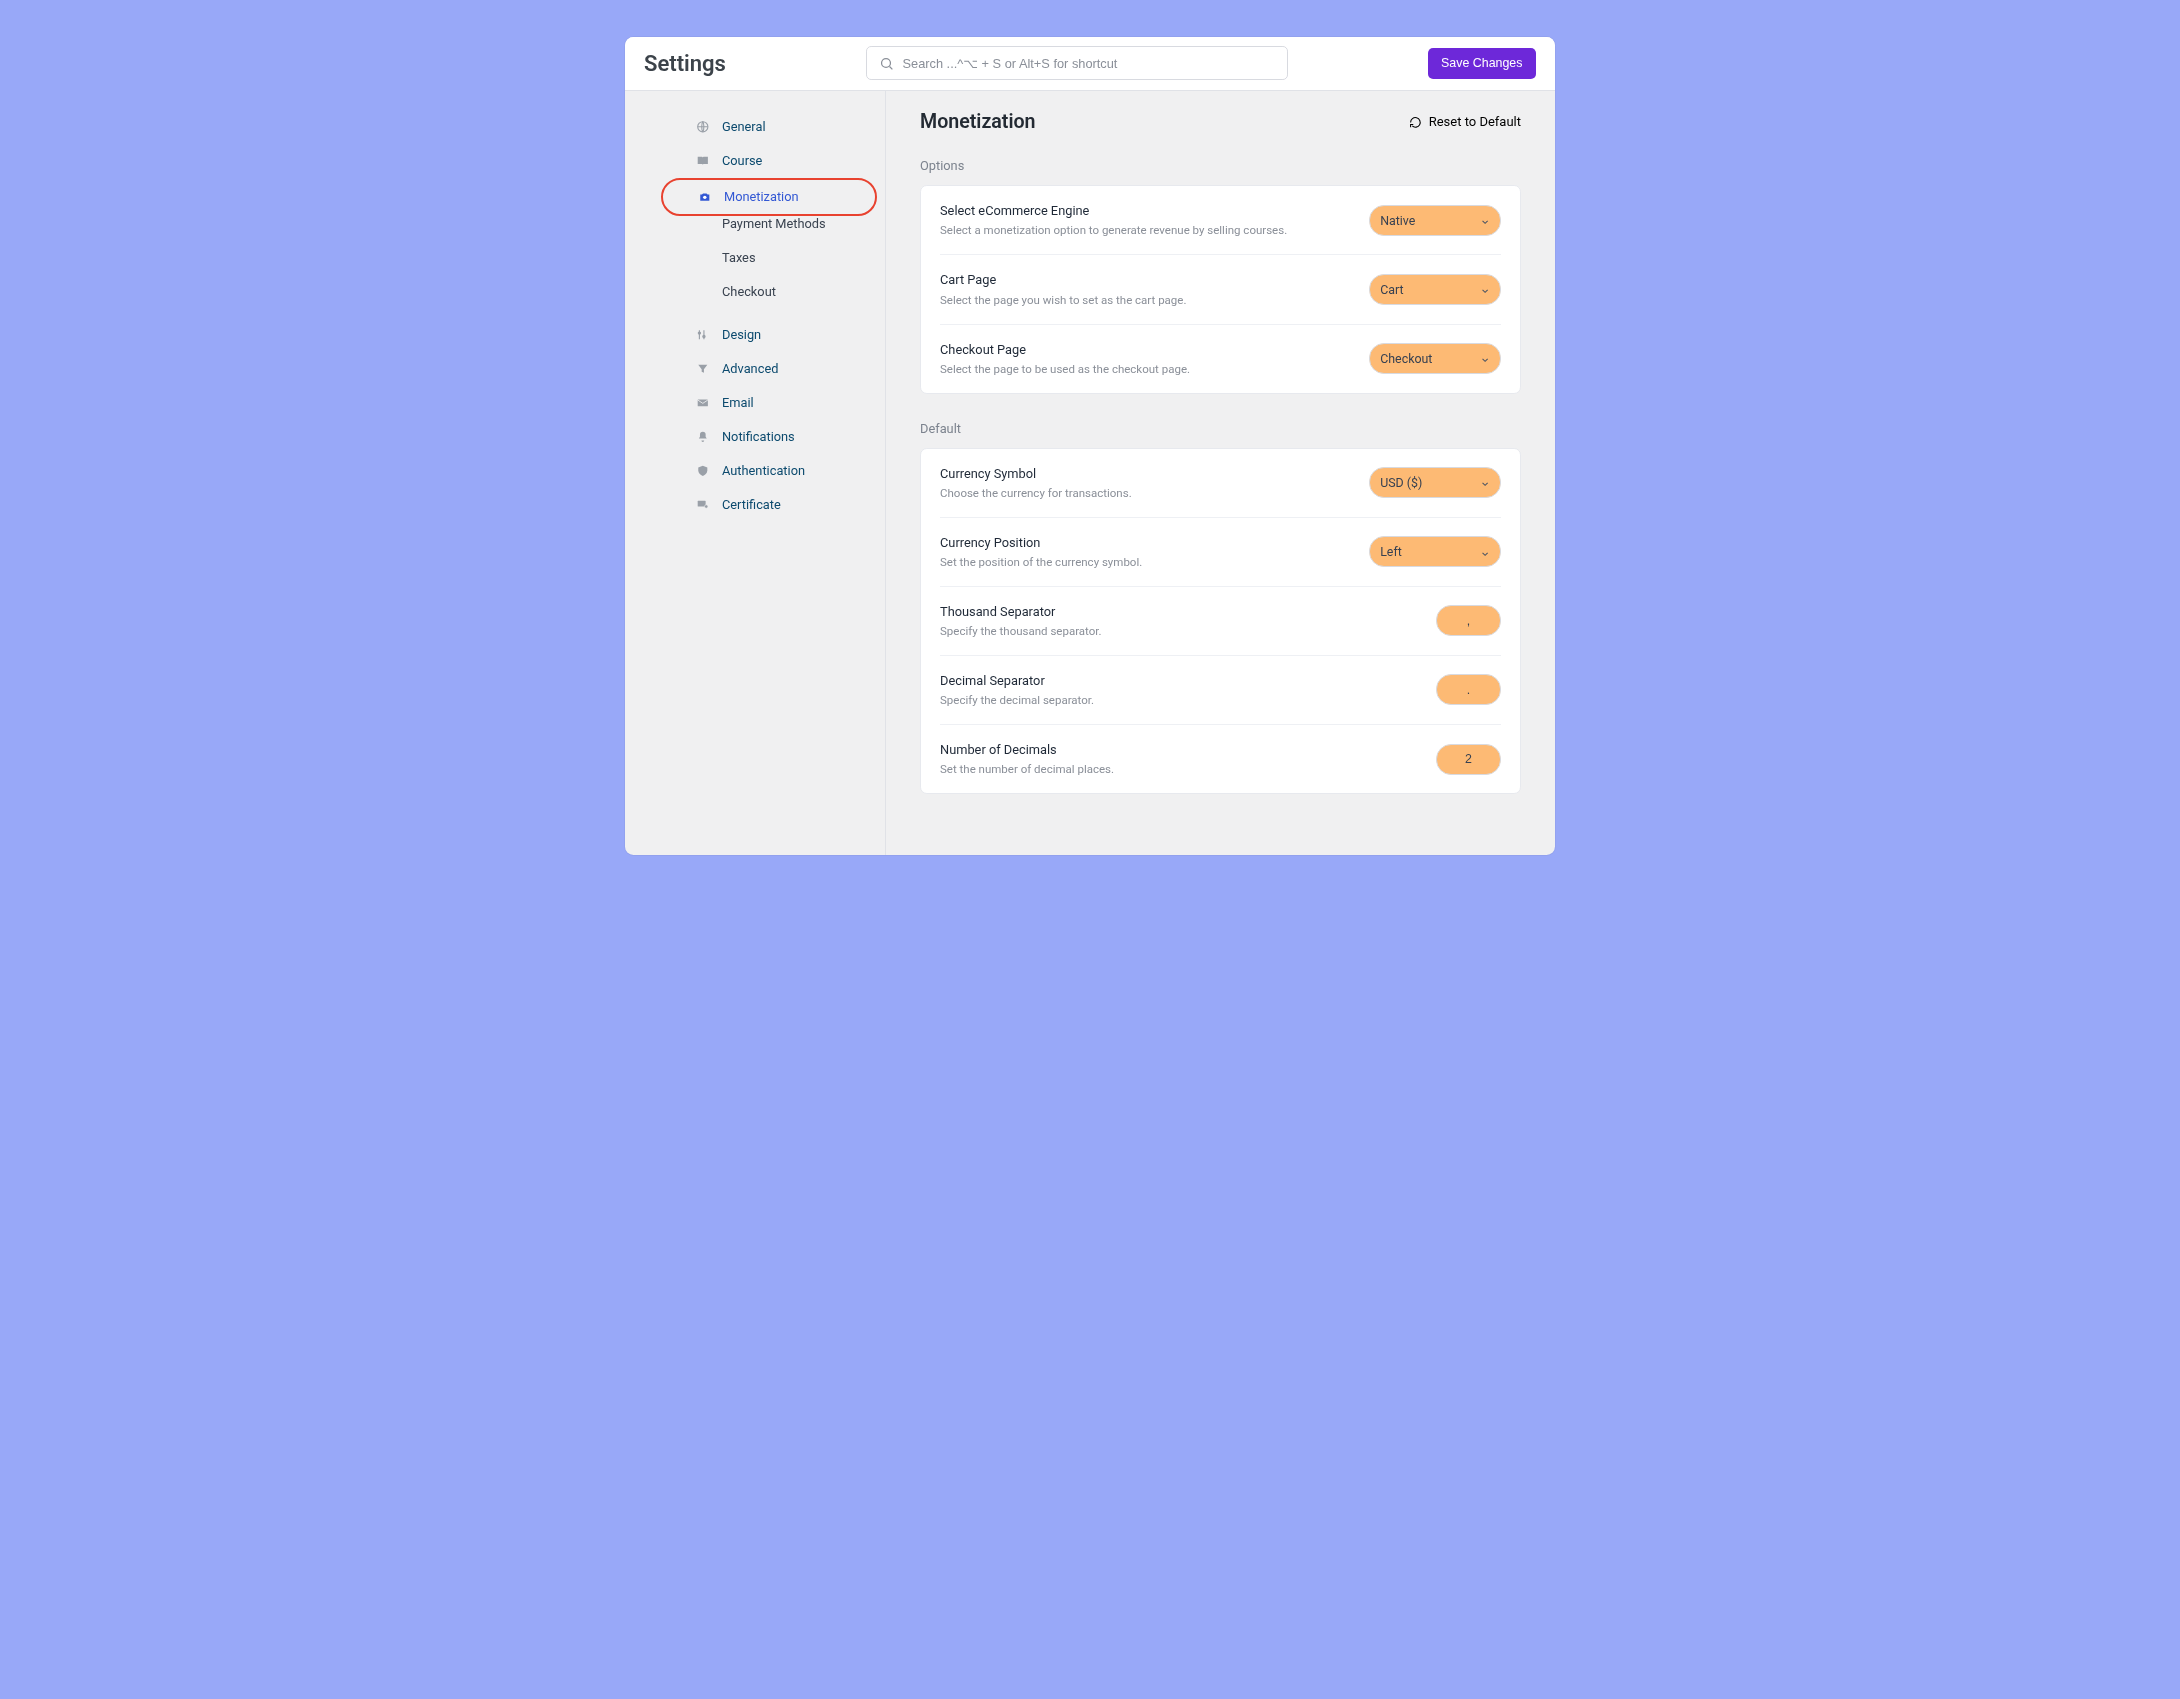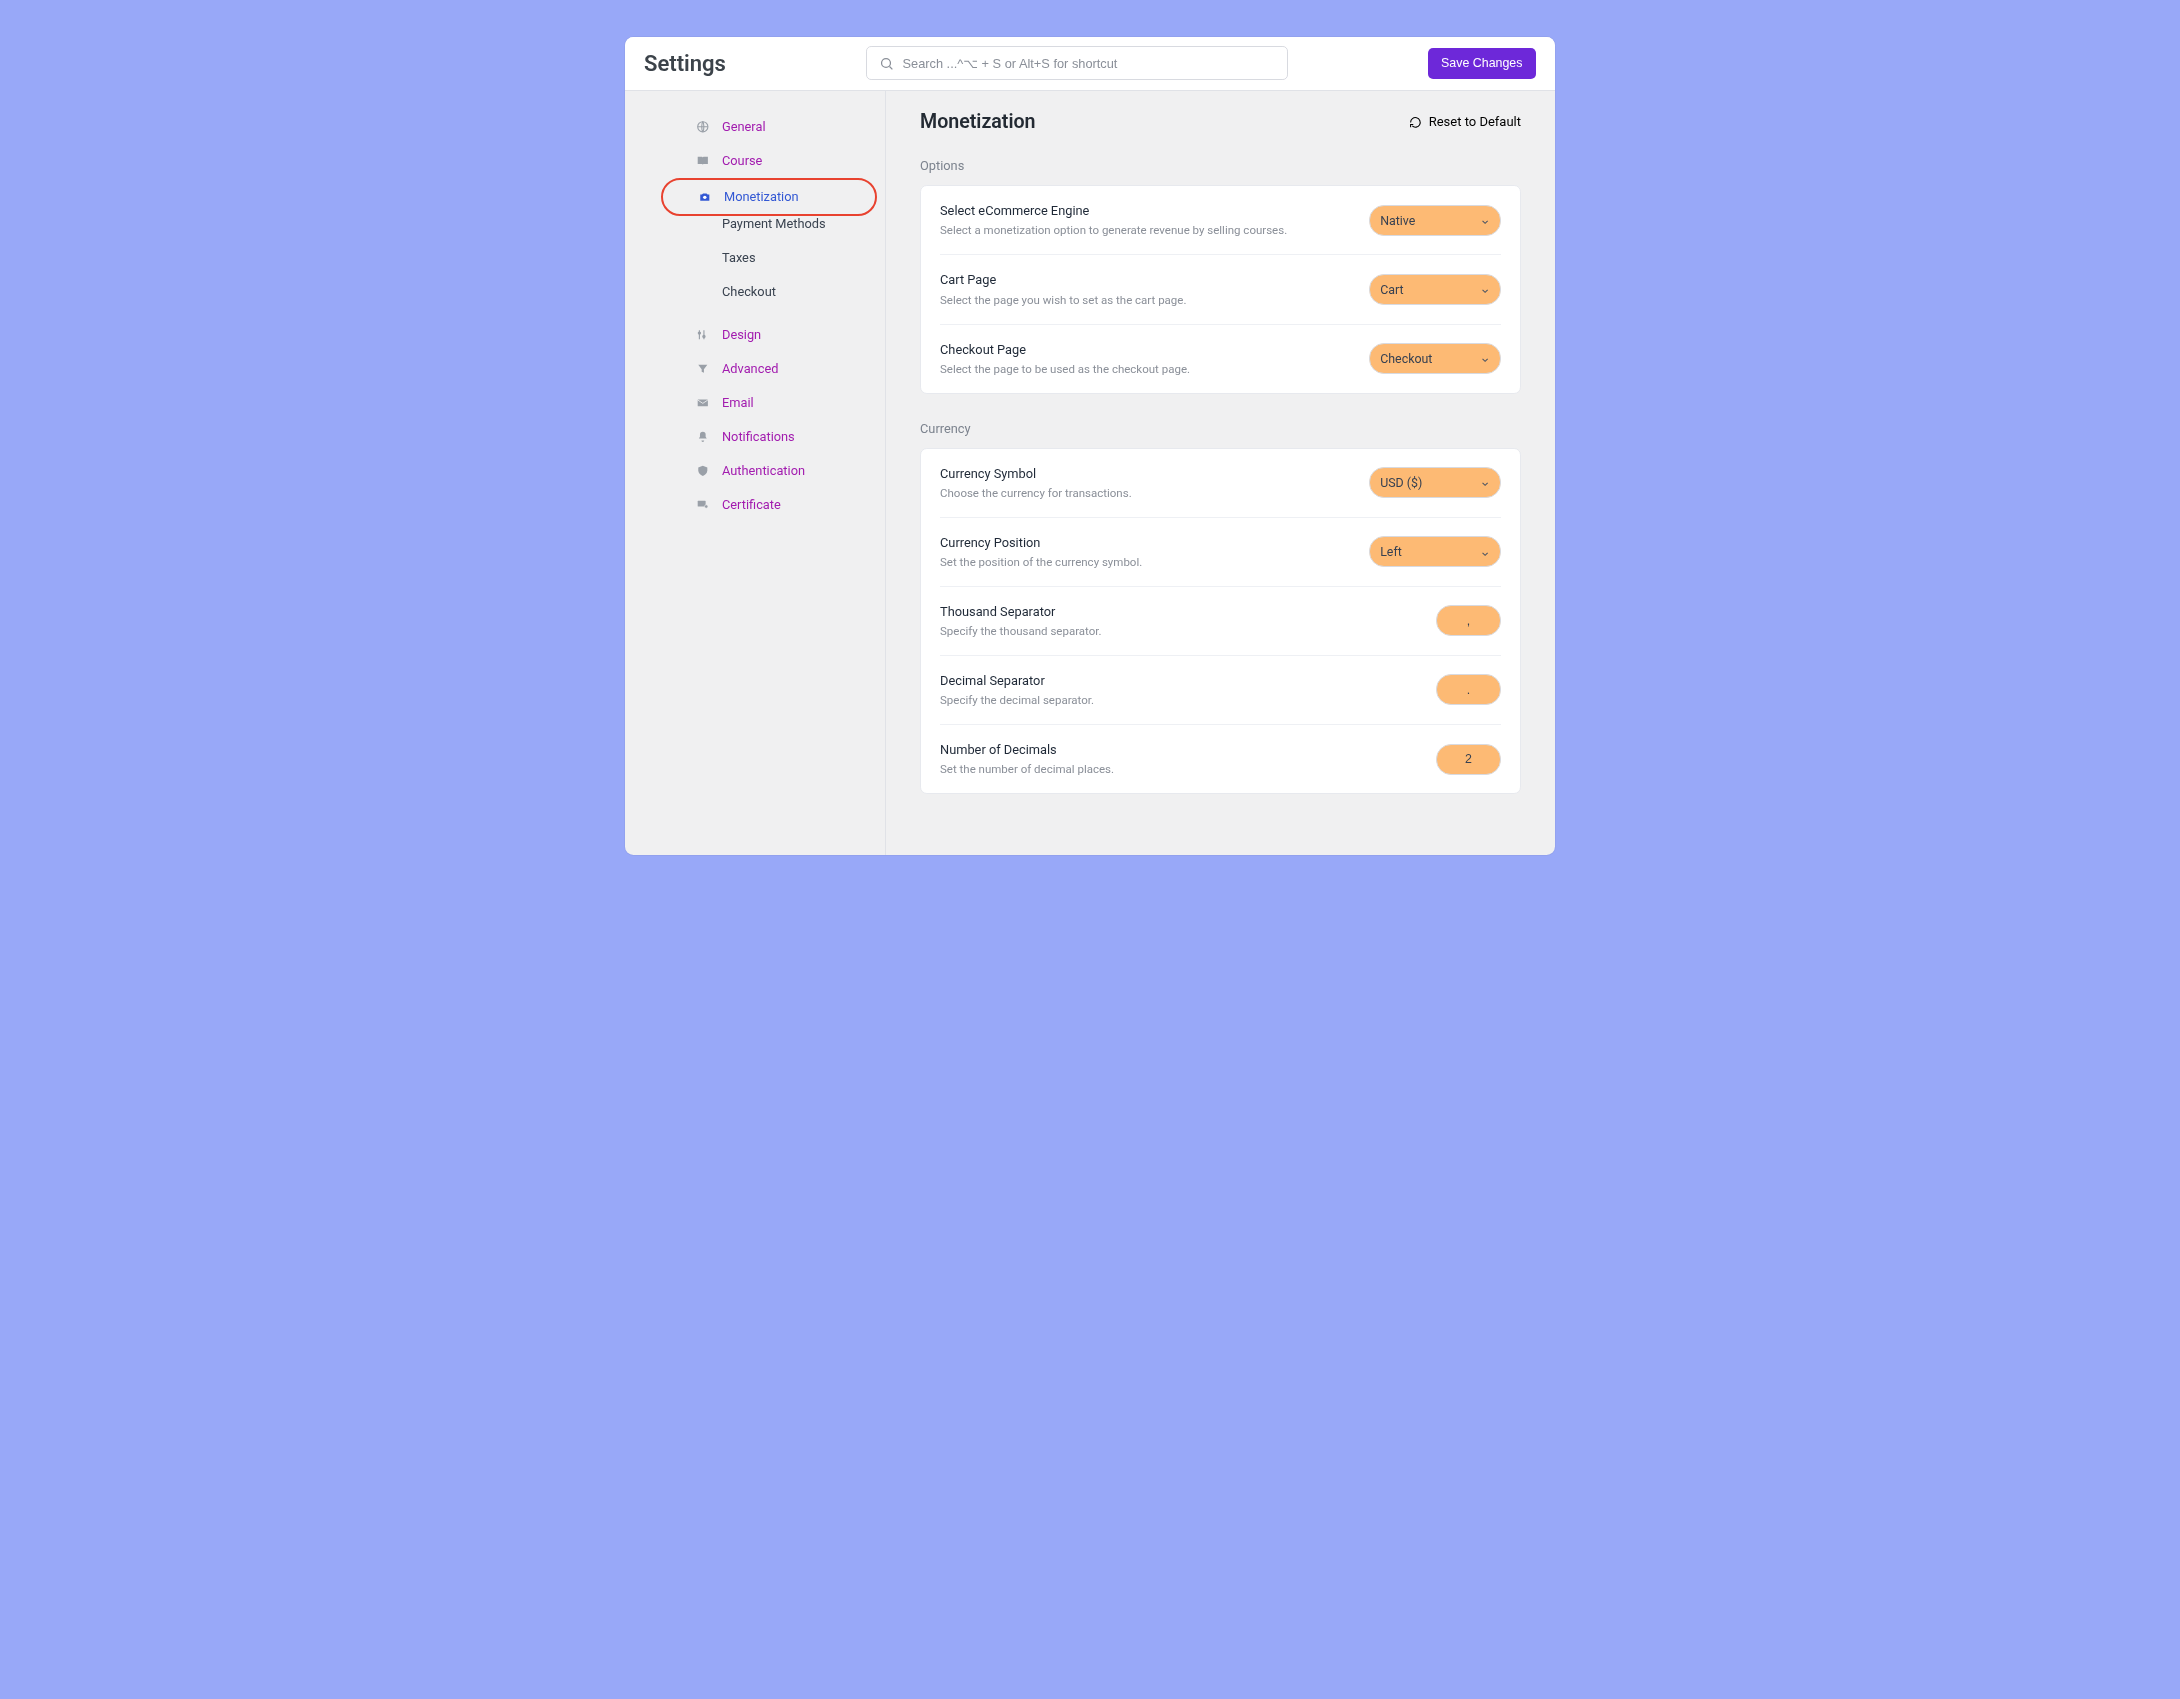--- a/index.html
+++ b/index.html
@@ -83,21 +83,21 @@
     width: 261px;
     border-right: 0.9px solid #e0e2e7;
     padding: 19px 0 19px 51px;
   }
   .side-item {
     display: flex;
     align-items: center;
     gap: 12px;
     height: 34px;
     padding: 0 15.3px 0 20.4px;
-    color: #a21caf;
+    color: #0c4a6e;
     font-size: 12.8px;
     cursor: pointer;
     border-radius: 5.1px;
   }
   .side-item .sicon {
     width: 13.6px; height: 13.6px; color: #9aa0a8; flex: 0 0 auto;
     display:flex; align-items:center; justify-content:center;
   }
   .side-item.active { color: #3358d4; }
   .side-item.active .sicon { color: #3358d4; }
@@ -374,21 +374,21 @@
           <div class="select">
             <span>Checkout</span>
             <span class="chev"><svg viewBox="0 0 24 24" fill="none" stroke="currentColor" stroke-width="2.5">
                   <polyline points="6 9 12 15 18 9"></polyline>
                 </svg></span>
           </div>
         </div>
 
       </div>
 
-      <div class="section-label">Currency</div>
+      <div class="section-label">Default</div>
       <div class="card">
 
         <div class="row">
           <div class="rtext">
             <div class="rtitle">Currency Symbol</div>
             <div class="rdesc">Choose the currency for transactions.</div>
           </div>
           <div class="select">
             <span>USD ($)</span>
             <span class="chev"><svg viewBox="0 0 24 24" fill="none" stroke="currentColor" stroke-width="2.5">

